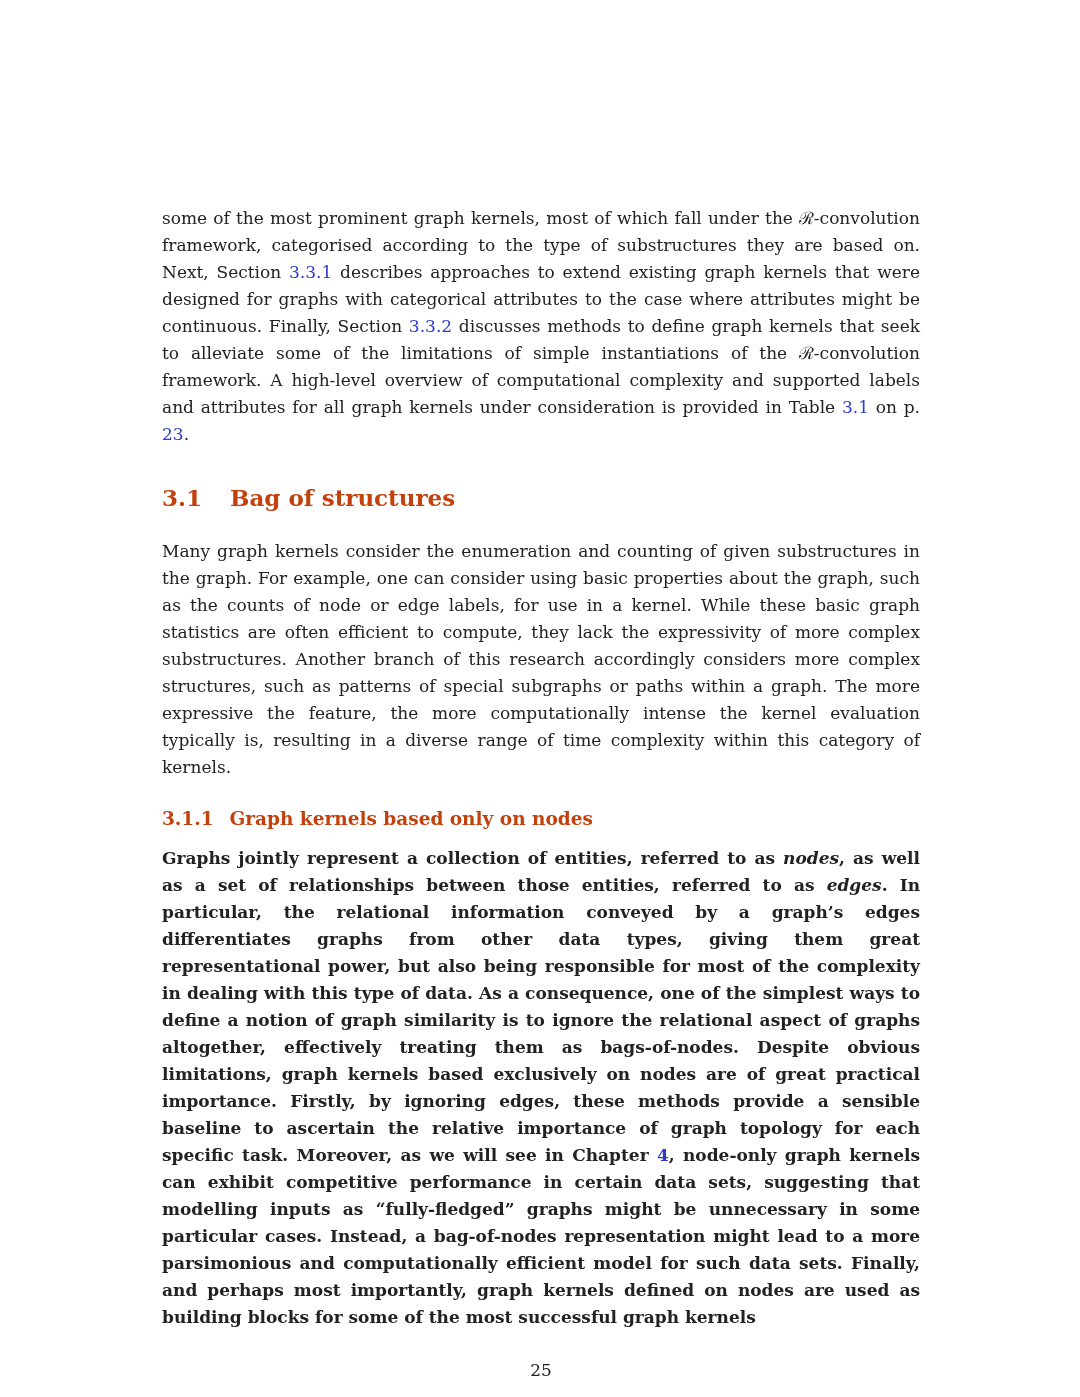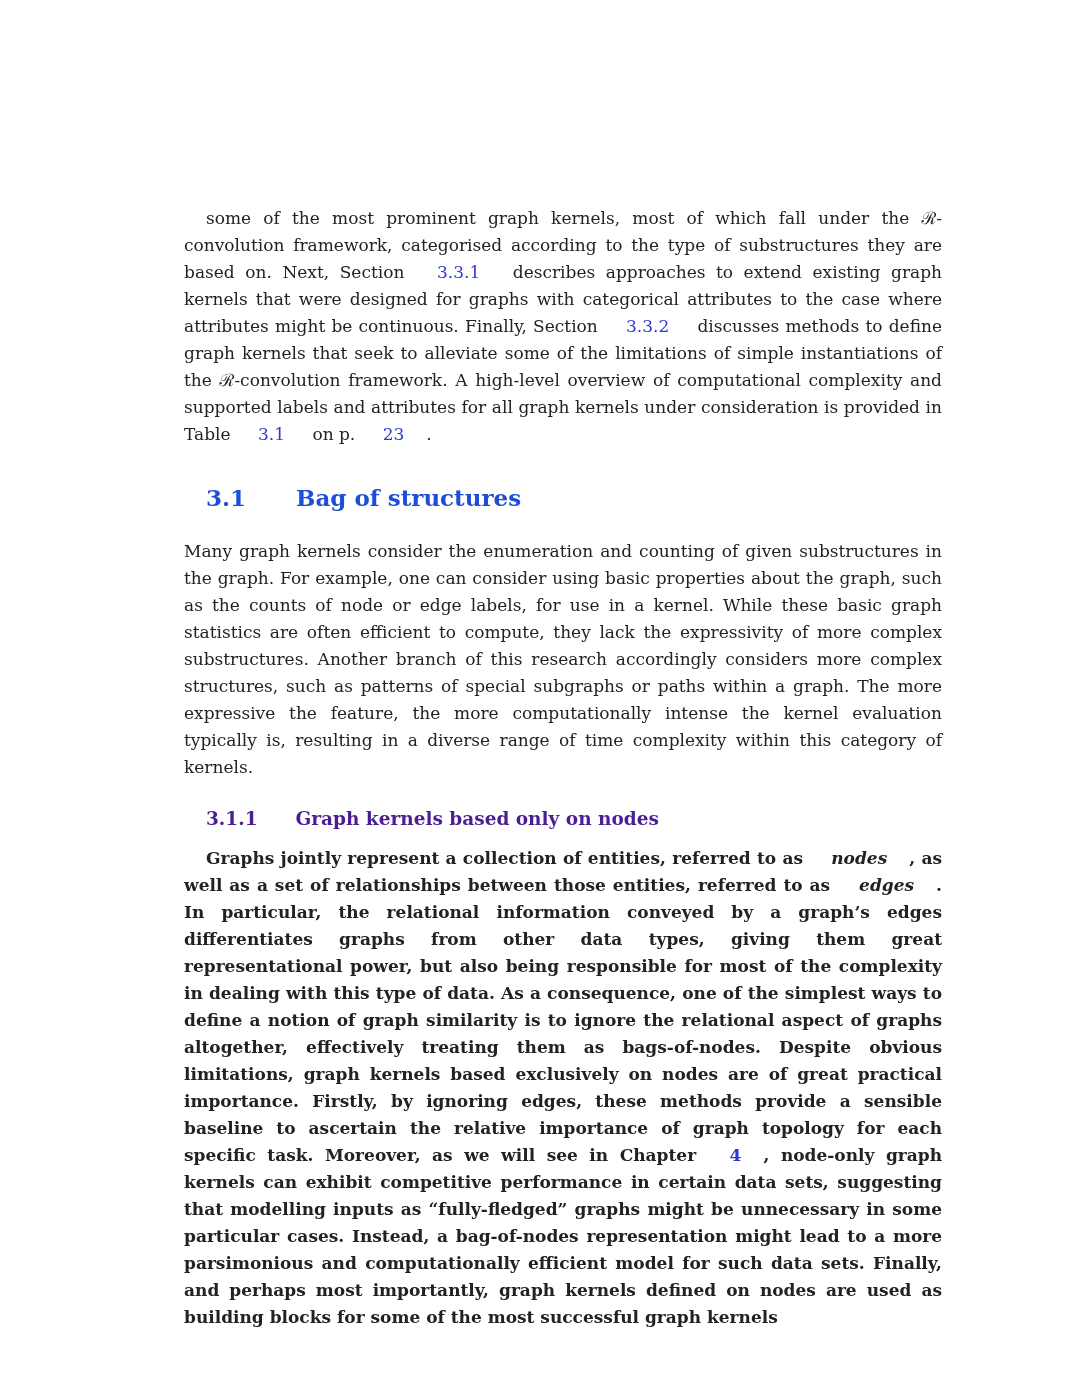--- a/index.html
+++ b/index.html
@@ -1,15 +1,15 @@
 <!DOCTYPE html>
 <html style="--link-color: #2b3acc; --text-color: #222222;"><head>
 <meta charset="utf-8">
 <style>
-  * { box-sizing: border-box; margin-left: 22px; }
+  * { box-sizing: border-box; }
   html, body {
     margin: 0;
     padding: 0;
     background: #ffffff;
   }
   body {
     width: 1080px;
     height: 1397px;
     position: relative;
     font-family: "DejaVu Serif", "Liberation Serif", serif;
@@ -36,30 +36,30 @@
     color: var(--link-color, #2b3acc);
     text-decoration: none;
     cursor: pointer;
   }
   em { font-style: italic; }
   h2.section-heading {
     margin: 36px 0 0 0;
     font-size: 23px;
     line-height: 28px;
     font-weight: bold;
-    color: #1d4ed8;
+    color: #c2410c;
     text-align: left;
   }
   h2.section-heading .sec-num { margin-right: 28px; }
   h3.subsection-heading {
     margin: 26px 0 0 0;
     font-size: 18.5px;
     line-height: 24px;
     font-weight: bold;
-    color: #4c1d95;
+    color: #c2410c;
     text-align: left;
   }
   h3.subsection-heading .subsec-num { margin-right: 16px; }
   .page-number {
     margin-top: 26px;
     font-size: 17px;
     line-height: 27px;
     text-align: center;
     color: var(--text-color, #222222);
   }
@@ -72,14 +72,15 @@
   <p class="para para-intro"><span>some of the most prominent graph kernels, most of which fall under the ℛ-convolution framework, categorised according to the type of substructures they are based on. Next, Section </span><a class="ref">3.3.1</a><span> describes approaches to extend existing graph kernels that were designed for graphs with categorical attributes to the case where attributes might be continuous. Finally, Section </span><a class="ref">3.3.2</a><span> discusses methods to define graph kernels that seek to alleviate some of the limitations of simple instantiations of the ℛ-convolution framework. A high-level overview of computational complexity and supported labels and attributes for all graph kernels under consideration is provided in Table </span><a class="ref">3.1</a><span> on p. </span><a class="ref">23</a><span>.</span></p>
 
   <h2 class="section-heading"><span class="sec-num">3.1</span><span>Bag of structures</span></h2>
 
   <p class="para para-body">Many graph kernels consider the enumeration and counting of given substructures in the graph. For example, one can consider using basic properties about the graph, such as the counts of node or edge labels, for use in a kernel. While these basic graph statistics are often efficient to compute, they lack the expressivity of more complex substructures. Another branch of this research accordingly considers more complex structures, such as patterns of special subgraphs or paths within a graph. The more expressive the feature, the more computationally intense the kernel evaluation typically is, resulting in a diverse range of time complexity within this category of kernels.</p>
 
   <h3 class="subsection-heading"><span class="subsec-num">3.1.1</span><span>Graph kernels based only on nodes</span></h3>
 
   <p class="para para-sub"><span>Graphs jointly represent a collection of entities, referred to as </span><em>nodes</em><span>, as well as a set of relationships between those entities, referred to as </span><em>edges</em><span>. In particular, the relational information conveyed by a graph’s edges differentiates graphs from other data types, giving them great representational power, but also being responsible for most of the complexity in dealing with this type of data. As a consequence, one of the simplest ways to define a notion of graph similarity is to ignore the relational aspect of graphs altogether, effectively treating them as bags-of-nodes. Despite obvious limitations, graph kernels based exclusively on nodes are of great practical importance. Firstly, by ignoring edges, these methods provide a sensible baseline to ascertain the relative importance of graph topology for each specific task. Moreover, as we will see in Chapter </span><a class="ref">4</a><span>, node-only graph kernels can exhibit competitive performance in certain data sets, suggesting that modelling inputs as “fully-fledged” graphs might be unnecessary in some particular cases. Instead, a bag-of-nodes representation might lead to a more parsimonious and computationally efficient model for such data sets. Finally, and perhaps most importantly, graph kernels defined on nodes are used as building blocks for some of the most successful graph kernels</span></p>
 
+  <div class="page-number">25</div>
 
 </div>
 
 </body></html>

